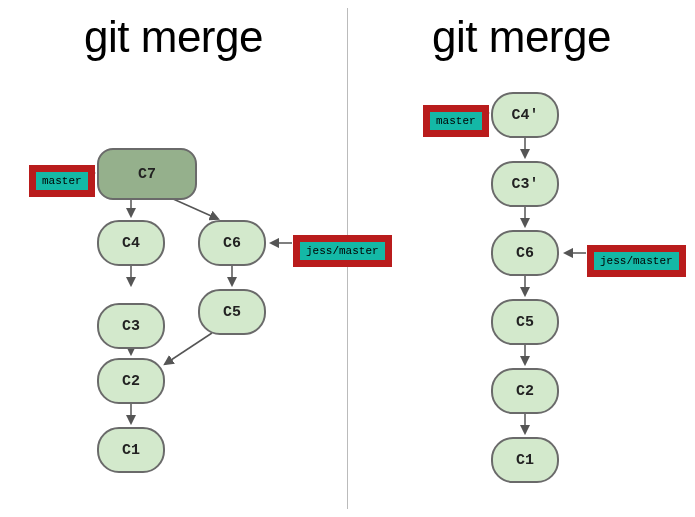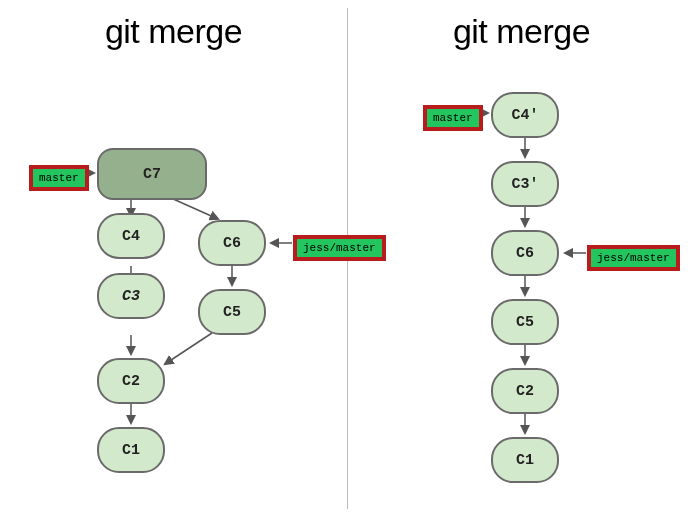--- a/index.html
+++ b/index.html
@@ -7,21 +7,21 @@
     font-family: "Helvetica Neue", Helvetica, Arial, sans-serif;
     background: #fff;
     width: 695px;
     height: 517px;
     position: relative;
   }
   .container { display: flex; width: 100%; height: 100%; }
   .col { flex: 1; position: relative; }
   .divider { width: 1px; background: #bbb; margin-top: 8px; margin-bottom: 8px; }
   .title {
-    font-size: 34px;
+    font-size: 44px;
     font-weight: 400;
     text-align: center;
     margin-top: 12px;
     letter-spacing: -0.5px;
   }
   .commit {
     position: absolute;
     width: 68px;
     height: 46px;
     border: 2.5px solid #6a6a6a;
@@ -29,28 +29,28 @@
     background: #d3e9cc;
     font-family: "Courier New", monospace;
     font-size: 15px;
     font-weight: bold;
     display: flex;
     align-items: center;
     justify-content: center;
     color: #222;
     box-sizing: border-box;
   }
-  .commit.wide { width: 110px; height: 52px; border-radius: 16px; }
+  .commit.wide { width: 100px; height: 52px; border-radius: 16px; }
   .commit.dark { background: #95b08c; }
   .ref {
     position: absolute;
     font-family: "Courier New", monospace;
     font-size: 11px;
-    background: #22c55e;
-    border: 4px solid #b91c1c;
+    background: #14b8a6;
+    border: 7px solid #b91c1c;
     padding: 3px 6px;
     white-space: nowrap;
   }
   svg.arrows { position:absolute; top:0; left:0; width:100%; height:100%; pointer-events:none; }
 </style>
 </head>
 <body>
 
 <div class="container">
 
@@ -81,26 +81,26 @@
 
       <line x1="212" y1="333" x2="165" y2="364" stroke="#555" stroke-width="1.5" marker-end="url(#ah1)"></line>
 
       <line x1="292" y1="243" x2="271" y2="243" stroke="#555" stroke-width="1.5" marker-end="url(#ah1)"></line>
     </svg>
 
     <div class="ref" style="left:29px; top:165px;">master</div>
 
     <div class="commit wide dark" style="left:97px; top:148px;">C7</div>
 
-    <div class="commit" style="left:97px; top:213px;">C4</div>
+    <div class="commit" style="left:97px; top:220px;">C4</div>
     <div class="commit" style="left:198px; top:220px;">C6</div>
 
     <div class="ref" style="left:293px; top:235px;">jess/master</div>
 
-    <div class="commit" style="left:97px; top:273px;font-style:italic;">C3</div>
+    <div class="commit" style="left:97px; top:303px;">C3</div>
     <div class="commit" style="left:198px; top:289px;">C5</div>
 
     <div class="commit" style="left:97px; top:358px;">C2</div>
 
     <div class="commit" style="left:97px; top:427px;">C1</div>
 
   </div>
 
   <div class="divider"></div>
 

